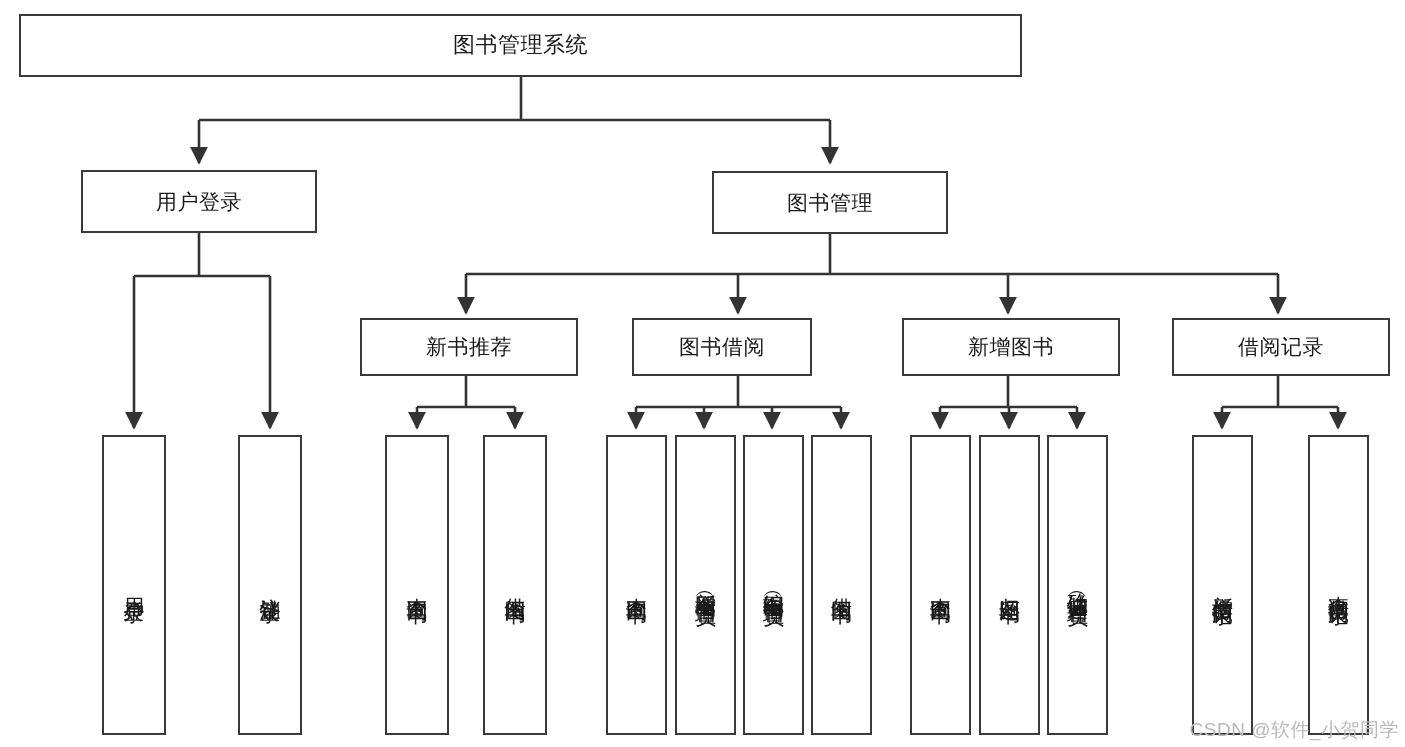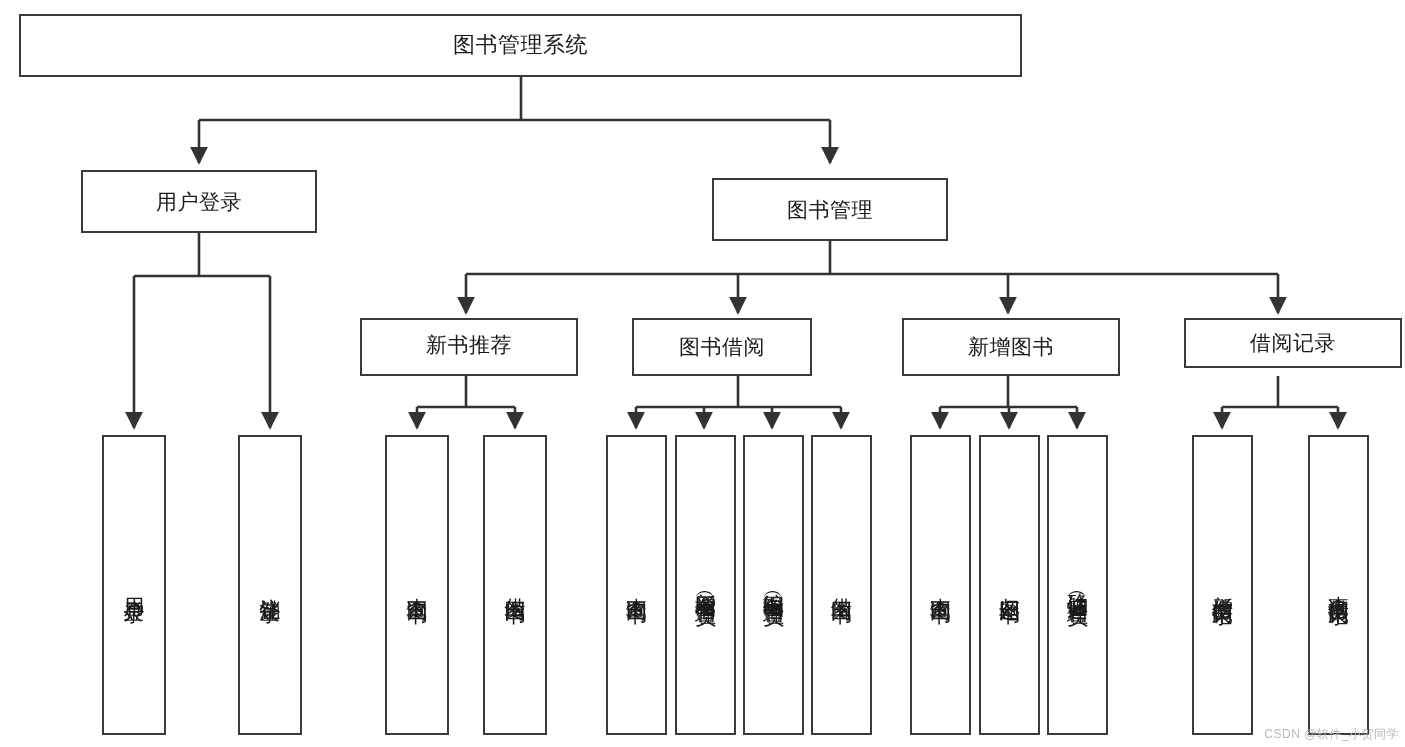--- a/index.html
+++ b/index.html
@@ -61,21 +61,21 @@
     text-orientation: upright;
     font-size: 21px;
     line-height: 1.05;
     letter-spacing: 2px;
     max-height: 270px;
   }
   #watermark {
     position: absolute;
     right: 6px;
     bottom: 4px;
-    font-size: 12px;
+    font-size: 19px;
     color: #b9b9b9;
     letter-spacing: 0.5px;
     z-index: 5;
     white-space: nowrap;
   }
 </style>
 </head>
 <body>
 
 <div id="canvas">
@@ -131,37 +131,37 @@
   </svg>
 
   <div class="node h root" style="left:19px; top:14px; width:1003px; height:63px;">
     <span class="lbl">图书管理系统</span>
   </div>
 
   <div class="node h" style="left:81px; top:170px; width:236px; height:63px;">
     <span class="lbl">用户登录</span>
   </div>
 
-  <div class="node h" style="left:712px; top:178px; width:236px; height:63px;">
+  <div class="node h" style="left:712px; top:171px; width:236px; height:63px;">
     <span class="lbl">图书管理</span>
   </div>
 
-  <div class="node h" style="left:360px; top:318px; width:218px; height:58px;font-family:Liberation Mono, monospace;">
+  <div class="node h" style="left:360px; top:318px; width:218px; height:58px;">
     <span class="lbl">新书推荐</span>
   </div>
 
   <div class="node h" style="left:632px; top:318px; width:180px; height:58px;">
     <span class="lbl">图书借阅</span>
   </div>
 
   <div class="node h" style="left:902px; top:318px; width:218px; height:58px;">
     <span class="lbl">新增图书</span>
   </div>
 
-  <div class="node h" style="left:1172px; top:318px; width:218px; height:50px;margin-left:12px;">
+  <div class="node h" style="left:1172px; top:318px; width:218px; height:58px;">
     <span class="lbl">借阅记录</span>
   </div>
 
   <div class="node v" style="left:102px; top:435px; width:64px; height:300px;">
     <span class="lbl">用户登录</span>
   </div>
 
   <div class="node v" style="left:238px; top:435px; width:64px; height:300px;">
     <span class="lbl">注销登录</span>
   </div>

